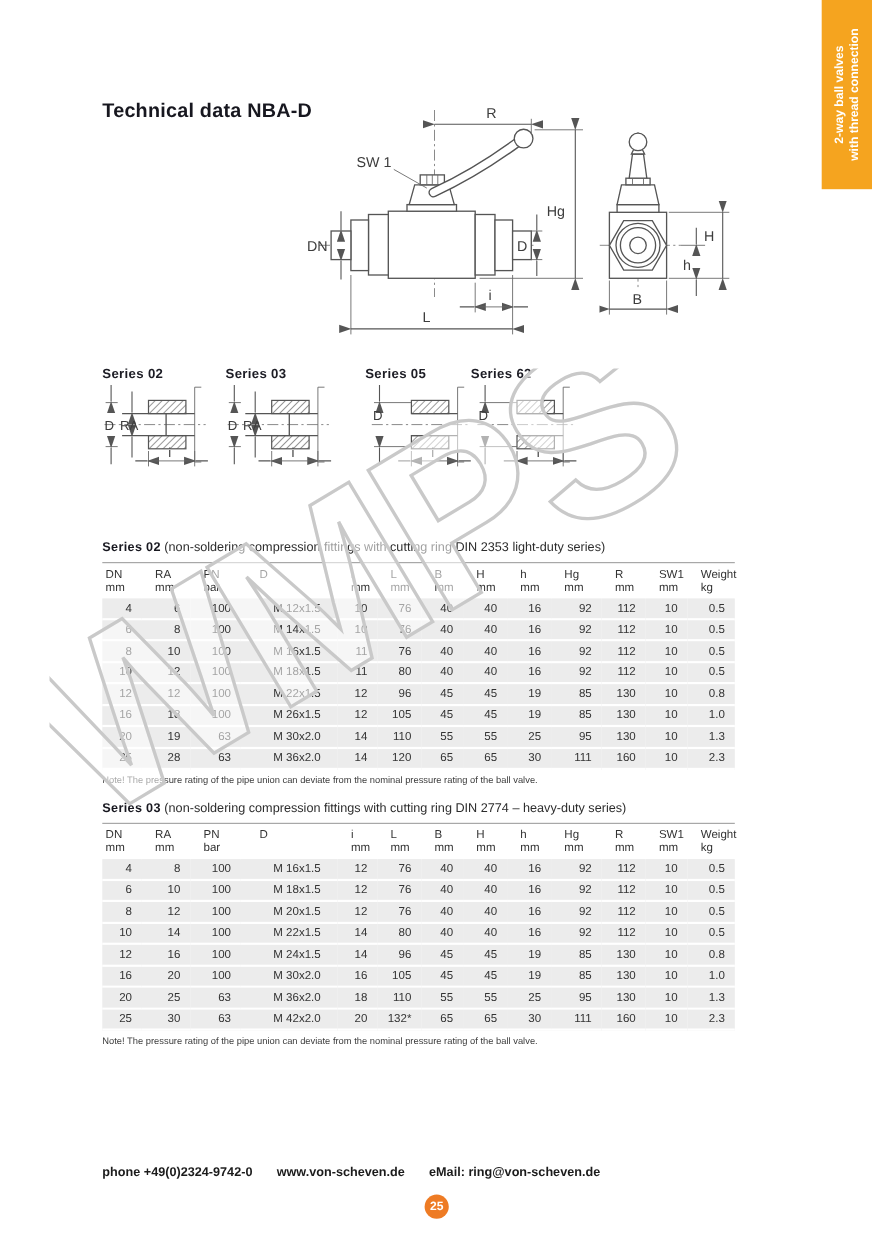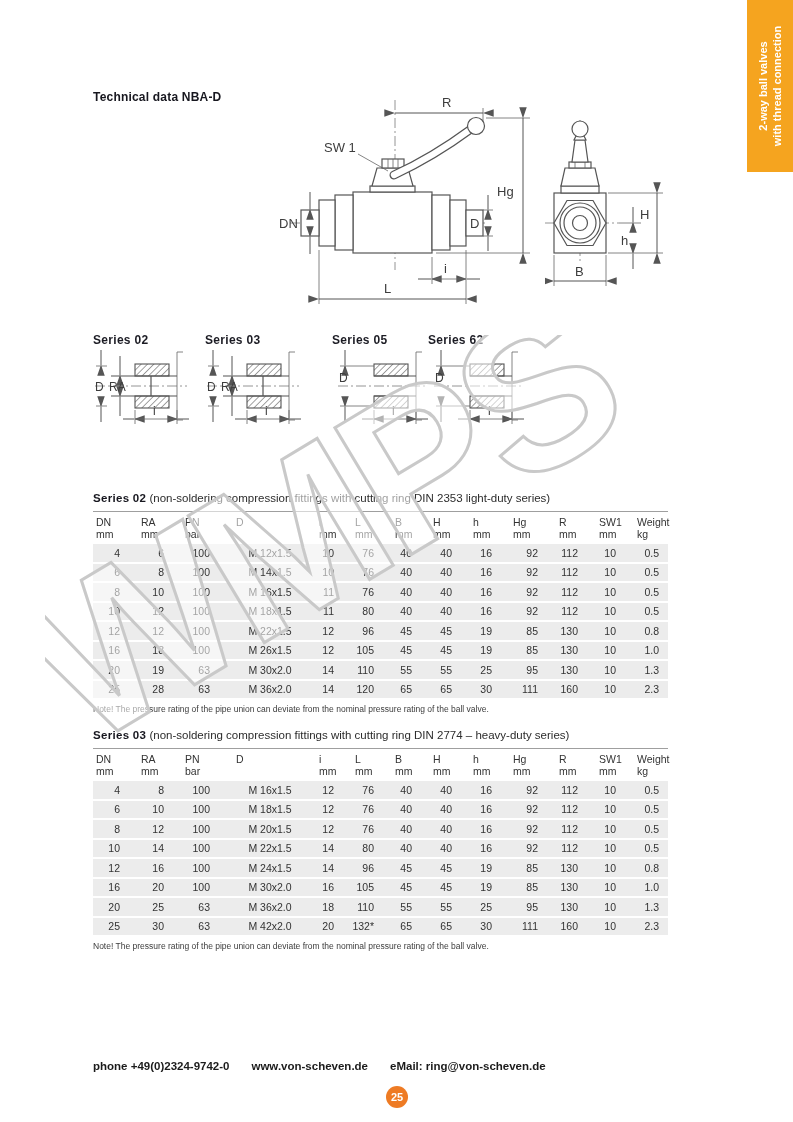--- a/index.html
+++ b/index.html
@@ -8,21 +8,21 @@
     font-family:"Liberation Sans",sans-serif;color:#2e2e2e;overflow:hidden;margin:0 auto;
   }
   
   .side-tab{position:absolute;top:0;right:0;width:46px;height:172px;background:#F5A41F;z-index:4;}
   .side-tab-text{
     position:absolute;width:172px;height:46px;left:-63px;top:63px;
     transform:rotate(-90deg);color:#ffffff;font-weight:bold;font-size:11px;line-height:14px;
     display:flex;flex-direction:column;justify-content:center;text-align:center;
   }
   
-  .doc-title{position:absolute;left:93px;top:90px;font-size:12px;font-weight:bold;color:#17171f;letter-spacing:.2px;z-index:2;}
+  .doc-title{position:absolute;left:93px;top:90px;font-size:18px;font-weight:bold;color:#17171f;letter-spacing:.2px;z-index:2;}
   
   .svg-abs{position:absolute;z-index:2;}
   .ln{stroke:#555;stroke-width:1.2;fill:none;}
   .lnF{stroke:#555;stroke-width:1.2;fill:#ffffff;}
   .thin{stroke:#666;stroke-width:.8;fill:none;}
   .cl{stroke:#7a7a7a;stroke-width:.8;fill:none;stroke-dasharray:10 3 2 3;}
   .dsh{stroke:#8a8a8a;stroke-width:.8;fill:none;stroke-dasharray:4 3;}
   .hat{fill:url(#hatch);stroke:#555;stroke-width:1.1;}
   .dim{stroke:#555;stroke-width:1;fill:none;marker-start:url(#arr);marker-end:url(#arr);}
   .dimE{stroke:#555;stroke-width:1;fill:none;marker-end:url(#arr);}

